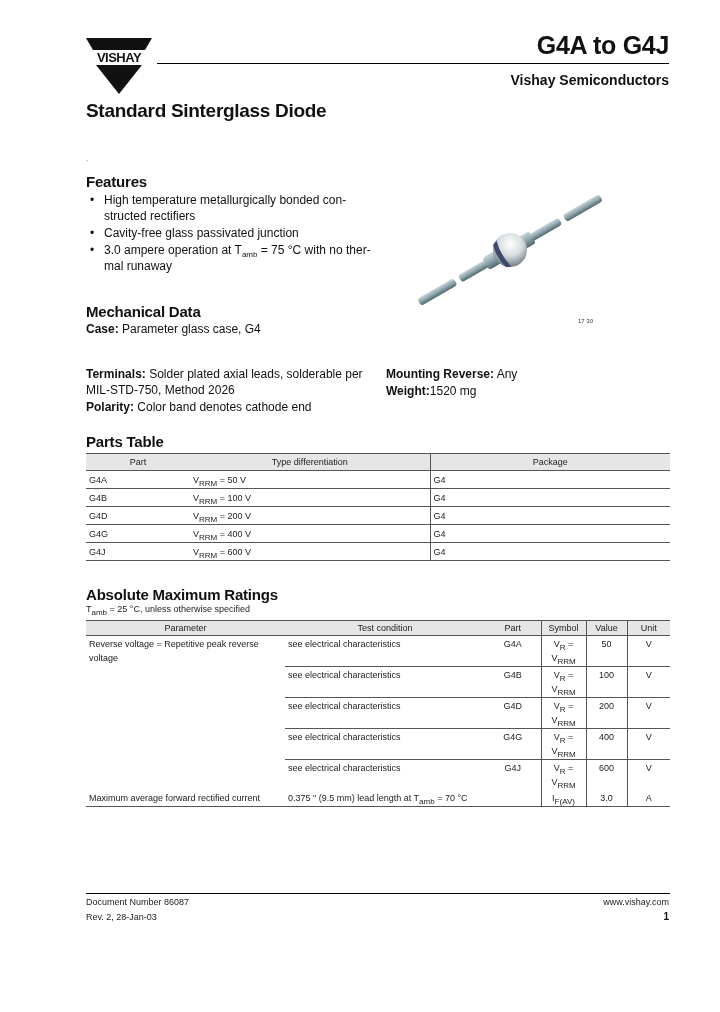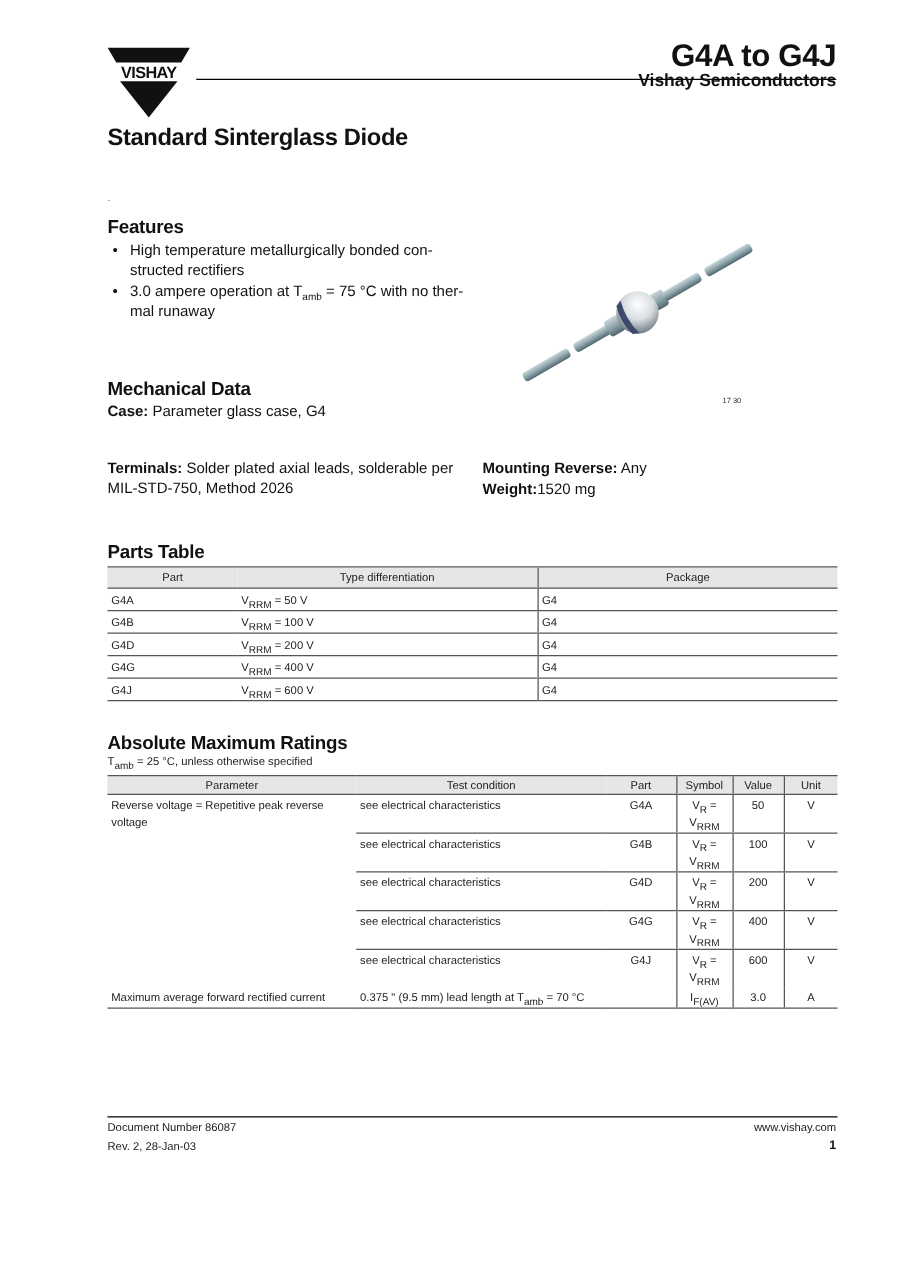--- a/index.html
+++ b/index.html
@@ -1,21 +1,21 @@
 <!DOCTYPE html>
 <html><head>
 <meta charset="utf-8">
 <style>
   html, body { margin:0; padding:0; background:#fff; }
   body { width:720px; height:1012px; position:relative; font-family:"Liberation Sans", sans-serif; color:#111; overflow:hidden; }
   .abs { position:absolute; }
   .logo { left:86px; top:38px; width:66px; height:56px; }
   .hdr-line { left:157px; top:63px; width:512px; height:1px; background:#000; }
   .title-right { right:51px; top:31px; font-size:25px; font-weight:bold; letter-spacing:-0.3px; }
-  .subtitle-right { right:51px; top:56px; font-size:14px; font-weight:bold; }
+  .subtitle-right { right:51px; top:72px; font-size:14px; font-weight:bold; }
   .doc-title { left:86px; top:100px; font-size:19px; font-weight:bold; letter-spacing:-0.3px; }
   .dot { left:86px; top:154px; font-size:8px; color:#555; }
   h2 { margin:0; font-size:15px; font-weight:bold; letter-spacing:-0.2px; }
   .features-h { left:86px; top:173px; }
   ul.feat { left:88px; top:192px; width:300px; margin:0; padding:0; list-style:none; font-size:12px; line-height:16px; }
   ul.feat li { position:relative; padding-left:16px; margin-bottom:1px; }
   ul.feat li::before { content:"•"; position:absolute; left:2px; top:0; }
   sub { font-size:8px; vertical-align:-3px; line-height:0;margin-top:40px; }
   .mech-h { left:86px; top:303px; }
   .case { left:86px; top:322px; font-size:12px; }
@@ -54,20 +54,21 @@
 </svg>
 <div class="abs hdr-line"></div>
 <div class="abs title-right">G4A to G4J</div>
 <div class="abs subtitle-right">Vishay Semiconductors</div>
 <div class="abs doc-title">Standard Sinterglass Diode</div>
 <div class="abs dot">.</div>
 
 <h2 class="abs features-h">Features</h2>
 <ul class="abs feat">
   <li>High temperature metallurgically bonded con-structed rectifiers</li>
+  <li>Cavity-free glass passivated junction</li>
   <li><span>3.0 ampere operation at T</span><sub>amb</sub><span> = 75 °C with no ther-mal runaway</span></li>
 </ul>
 
 <svg class="abs diode" viewBox="0 0 200 130">
   <defs>
     <linearGradient id="lead" x1="0" y1="0" x2="0" y2="1">
       <stop offset="0" stop-color="#c9d6da"></stop>
         <stop offset="0.5" stop-color="#8fa6ad"></stop>
         <stop offset="1" stop-color="#4f666e"></stop>
     </linearGradient>
@@ -87,20 +88,21 @@
     <ellipse cx="100" cy="65" rx="17" ry="17" fill="url(#bulb)"></ellipse>
     <path d="M88,52 Q84,65 88,78 L93,80 Q89,65 93,50 Z" fill="#3d4a6b"></path>
   </g>
 </svg>
 <div class="abs fig-label">17 30</div>
 
 <h2 class="abs mech-h">Mechanical Data</h2>
 <div class="abs case"><b>Case:</b><span> Parameter glass case, G4</span></div>
 <div class="abs terms">
   <div><b>Terminals:</b><span> Solder plated axial leads, solderable per MIL-STD-750, Method 2026</span></div>
+  <div style="margin-top:1px"><b>Polarity:</b><span> Color band denotes cathode end</span></div>
 </div>
 <div class="abs mount">
   <div><b>Mounting Reverse:</b><span> Any</span></div>
   <div><b>Weight:</b><span>1520 mg</span></div>
 </div>
 
 <h2 class="abs parts-h">Parts Table</h2>
 <table class="abs parts">
   <colgroup>
       <col style="width:104px">

